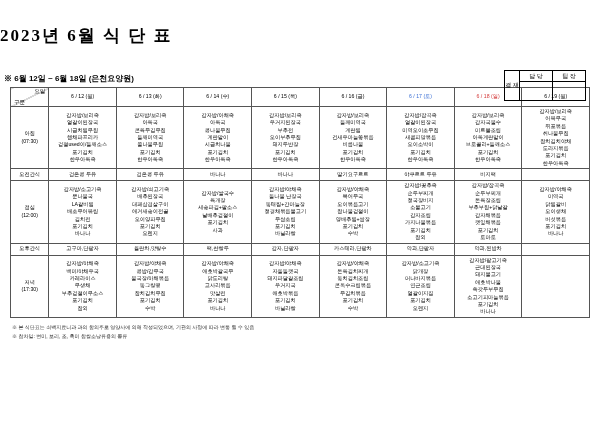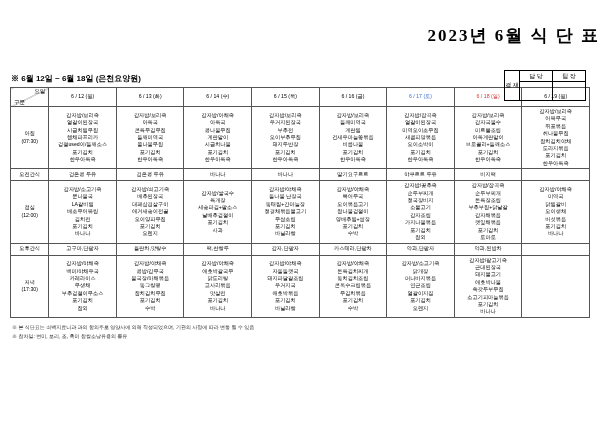--- a/index.html
+++ b/index.html
@@ -15,21 +15,21 @@
     overflow: hidden;
   }
   .page {
     position: relative;
     width: 600px;
     height: 424px;
     box-sizing: border-box;
     padding: 0;
   }
   .title {
-    text-align: right;
+    text-align: left;
     font-size: 17px;
     font-weight: bold;
     letter-spacing: 2px;
     margin-top: 24px;
     margin-bottom: 4px;
     font-family: "Liberation Serif", serif;
   }
   .approval {
     position: absolute;
     top: 46px;
@@ -52,21 +52,21 @@
   }
   .approval .hd {
     width: 32px;
     height: 10px;
   }
   .approval .blank {
     width: 32px;
     height: 18px;
   }
   .subtitle {
-    margin: 26px 0 3px 11px;
+    margin: 26px 0 3px 4px;
     font-size: 8px;
     font-weight: bold;
   }
   table.menu {
     border-collapse: collapse;
     margin: 0 10px;
     width: 580px;
     table-layout: fixed;
   }
   table.menu td, table.menu th {

